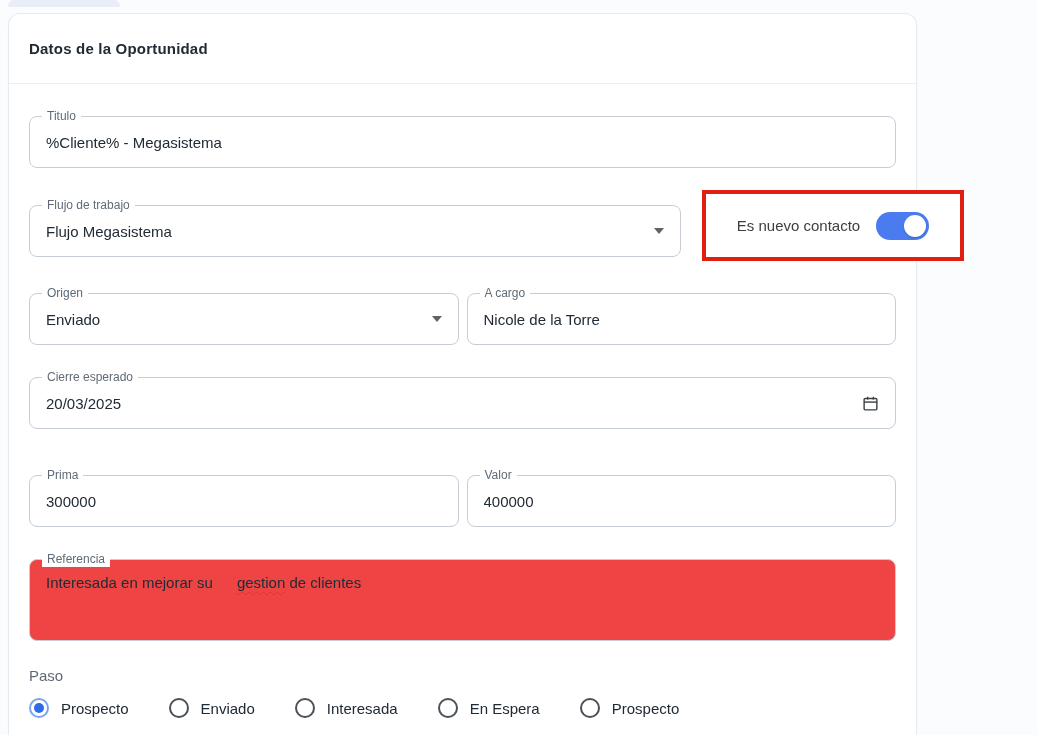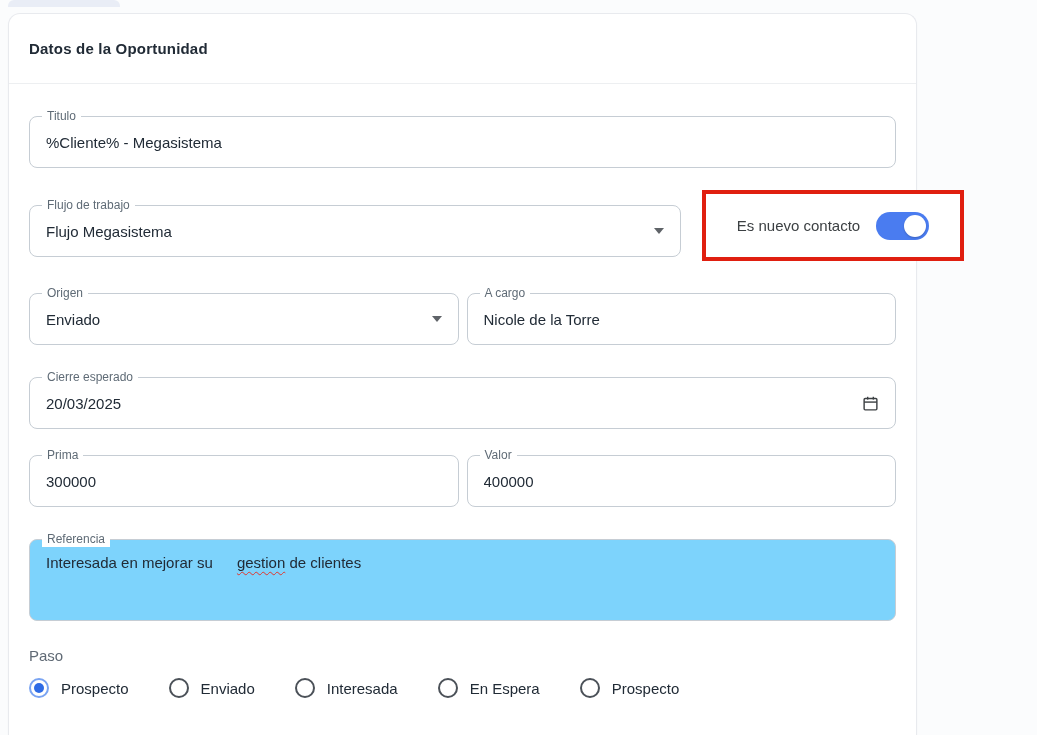--- a/index.html
+++ b/index.html
@@ -46,21 +46,21 @@
     font-size:12px;color:var(--label-gray);white-space:nowrap;line-height:15px;
   }
   .field-value{font-size:15px;color:var(--text-dark);flex:1;white-space:nowrap;overflow:hidden;}
   .select-arrow{
     width:0;height:0;border-left:5px solid transparent;border-right:5px solid transparent;
     border-top:6px solid #5f6368;margin-left:10px;flex:none;
   }
   .cal-icon{flex:none;margin-left:10px;display:flex;align-items:center;}
   .textarea-field{
     position:relative;height:82px;border:1px solid var(--border);border-radius:8px;
-    background:#7dd3fc;padding:14px 16px;margin-top:32px;cursor:text;
+    background:#ef4444;padding:14px 16px;margin-top:32px;cursor:text;
   }
   .textarea-field .field-value{white-space:normal;}
   .squiggle{text-decoration:underline wavy #e0352b;text-decoration-thickness:1px;text-underline-offset:3px;margin-left:20px;}
   
   .workflow-field{width:652px;flex:none;}
   .highlight-box{
     margin-left:21px;margin-top:-15px;width:262px;height:71px;flex:none;
     border:4px solid var(--highlight-red);
     display:flex;align-items:center;justify-content:center;gap:16px;
     background:#fff;
@@ -142,21 +142,21 @@
           <svg viewBox="0 0 24 24" width="17" height="17" fill="none" stroke="#3c4043" stroke-width="2">
             <rect x="3" y="5" width="18" height="16" rx="1.5"></rect>
             <line x1="3" y1="10" x2="21" y2="10"></line>
             <line x1="8" y1="2.5" x2="8" y2="6.5"></line>
             <line x1="16" y1="2.5" x2="16" y2="6.5"></line>
           </svg>
         </span>
       </div>
     </div>
 
-    <div class="half-row" style="margin-top:26px;align-items:flex-end;">
+    <div class="half-row" style="margin-top:46px;align-items:flex-end;">
       <div class="field">
         <span class="float-label">Prima</span>
         <span class="field-value">300000</span>
       </div>
       <div class="field">
         <span class="float-label">Valor</span>
         <span class="field-value">400000</span>
       </div>
     </div>
 

